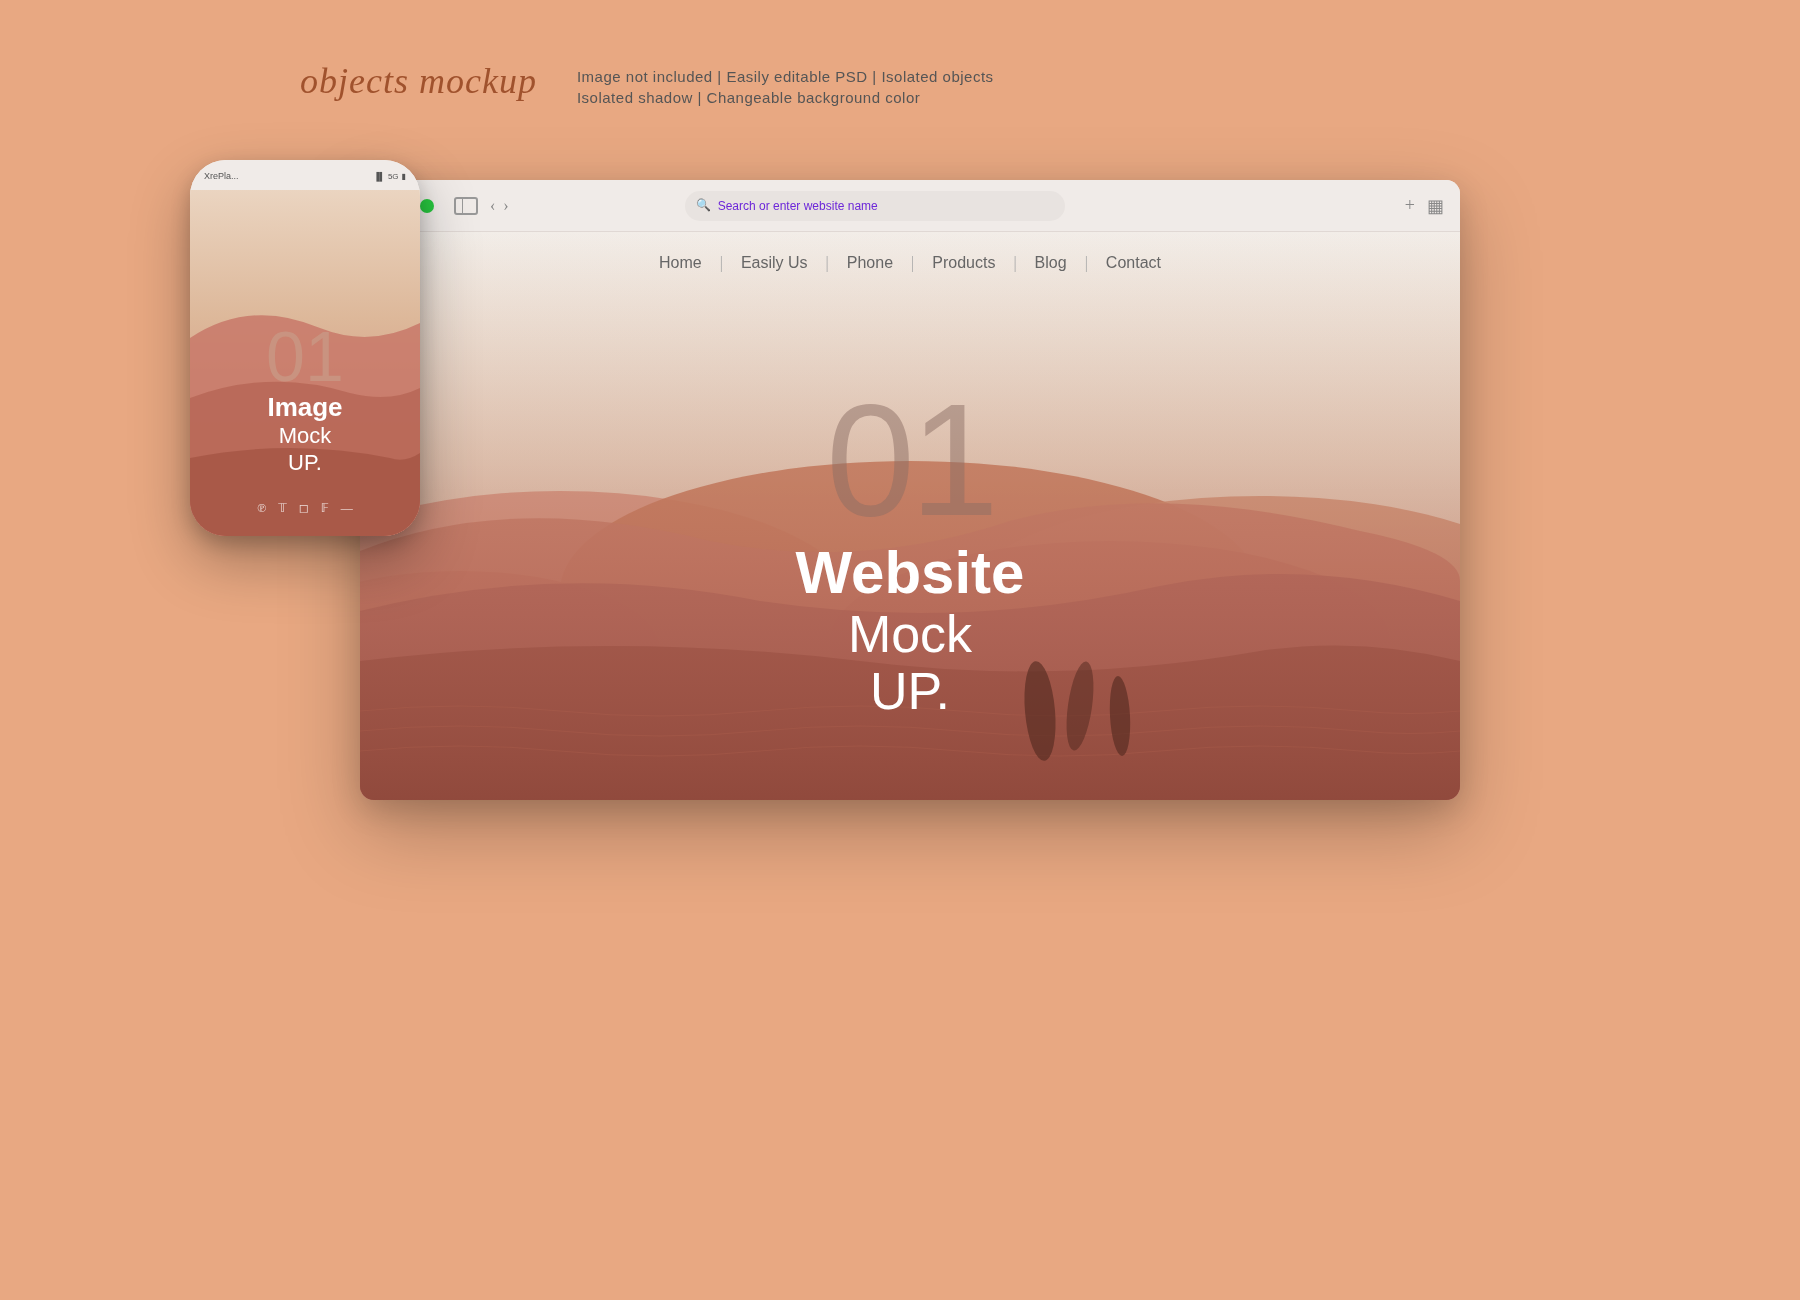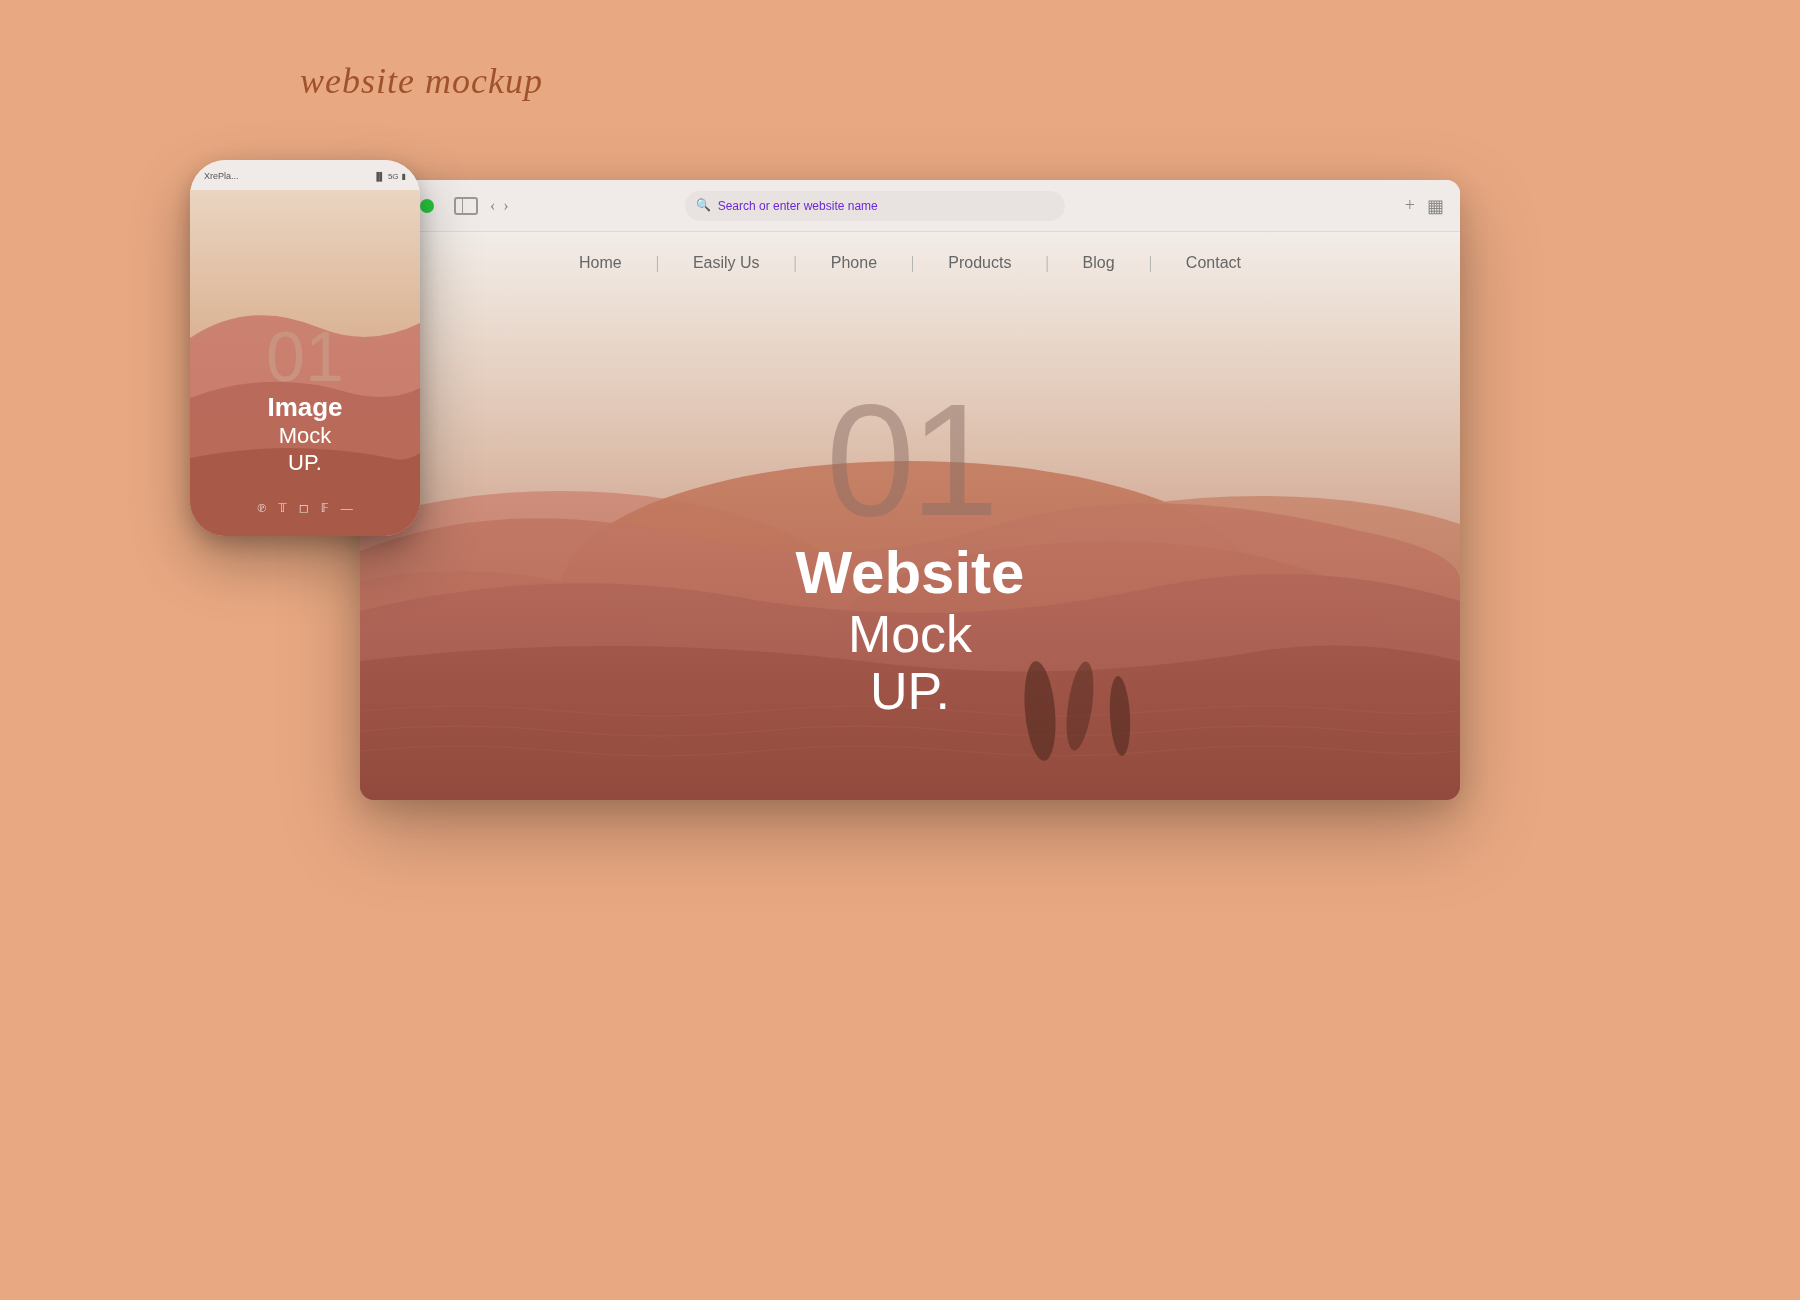--- a/index.html
+++ b/index.html
@@ -187,21 +187,21 @@
     }
 
     
     .browser-nav {
       position: relative;
       z-index: 10;
       display: flex;
       justify-content: center;
       align-items: center;
       padding: 22px 0;
-      gap: 16px;
+      gap: 0;
     }
 
     .browser-nav a {
       color: #666;
       text-decoration: none;
       font-size: 16px;
       font-family: Arial, sans-serif;
       padding: 0 18px;
     }
 
@@ -341,21 +341,25 @@
       font-size: 12px;
     }
 
   </style>
 </head>
 <body>
 
 <div class="page-container">
 
   <div class="header-area">
-    <div class="logo-text">website mockup</div>
+    <div class="logo-text">objects mockup</div>
+    <div class="tag-area">
+      <div class="tag-line">Image not included  |  Easily editable PSD  |  Isolated objects</div>
+      <div class="tag-line">Isolated shadow  |  Changeable background color</div>
+    </div>
   </div>
 
   <div class="mockup-area">
 
     <div class="browser-window">
 
       <div class="browser-toolbar">
         <div class="traffic-lights">
           <div class="traffic-light tl-red"></div>
           <div class="traffic-light tl-yellow"></div>

